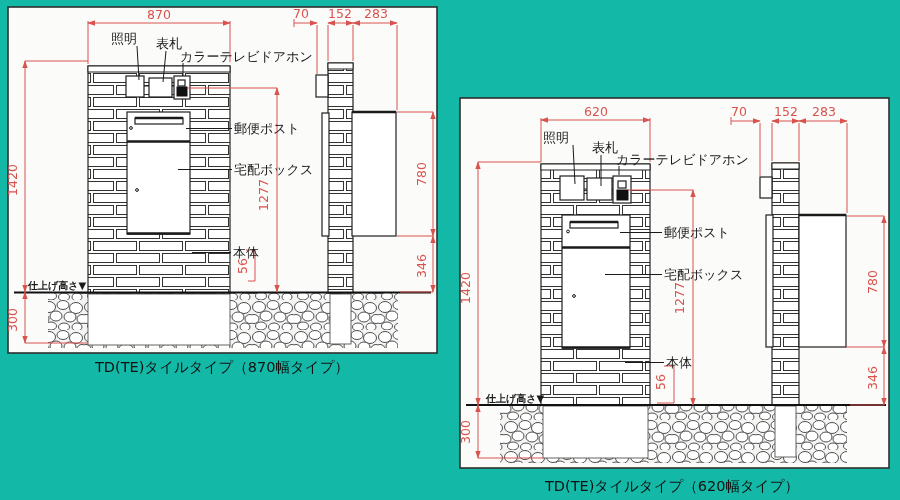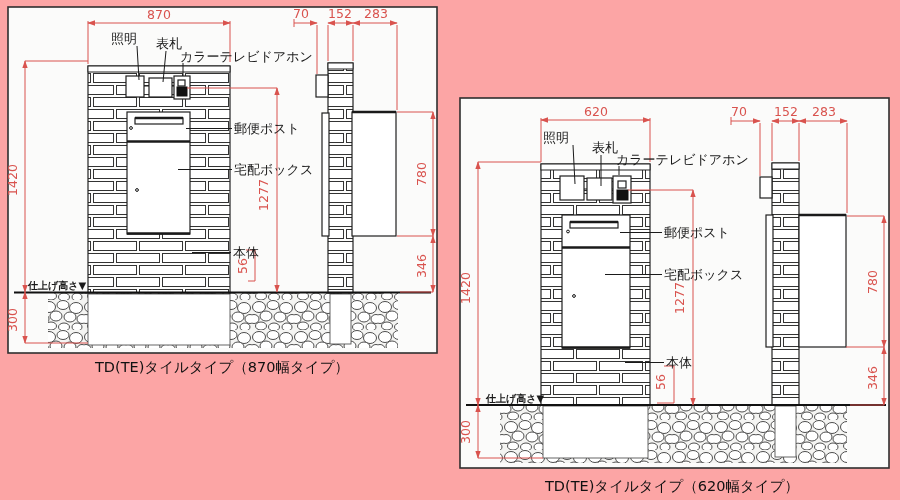--- a/index.html
+++ b/index.html
@@ -1,16 +1,16 @@
 <!DOCTYPE html>
 <html><head>
 <meta charset="utf-8">
 <style>
   html,body{margin:0;padding:0;background:#ffffff;}
-  #stage{position:relative;width:900px;height:500px;background:#fca5a5;overflow:hidden;
+  #stage{position:relative;width:900px;height:500px;background:#14b8a6;overflow:hidden;
          font-family:"DejaVu Sans","Liberation Sans",sans-serif;}
   svg text{font-family:"DejaVu Sans","Liberation Sans",sans-serif;}
   .frame{fill:#fbfbfa;stroke:#2f2f2f;stroke-width:1.6;}
   .brickfill{stroke:#222;stroke-width:1.2;}
   .cap{fill:#fff;stroke:#222;stroke-width:1;}
   .box{fill:#ffffff;stroke:#1f1f1f;stroke-width:1.2;}
   .ln{stroke:#1a1a1a;stroke-width:1;fill:none;}
   .thk{stroke:#1a1a1a;stroke-width:2.4;fill:none;}
   .dim{stroke:#d9534e;stroke-width:1;fill:none;}
   .dimt{fill:#d9534e;font-size:12.5px;}

